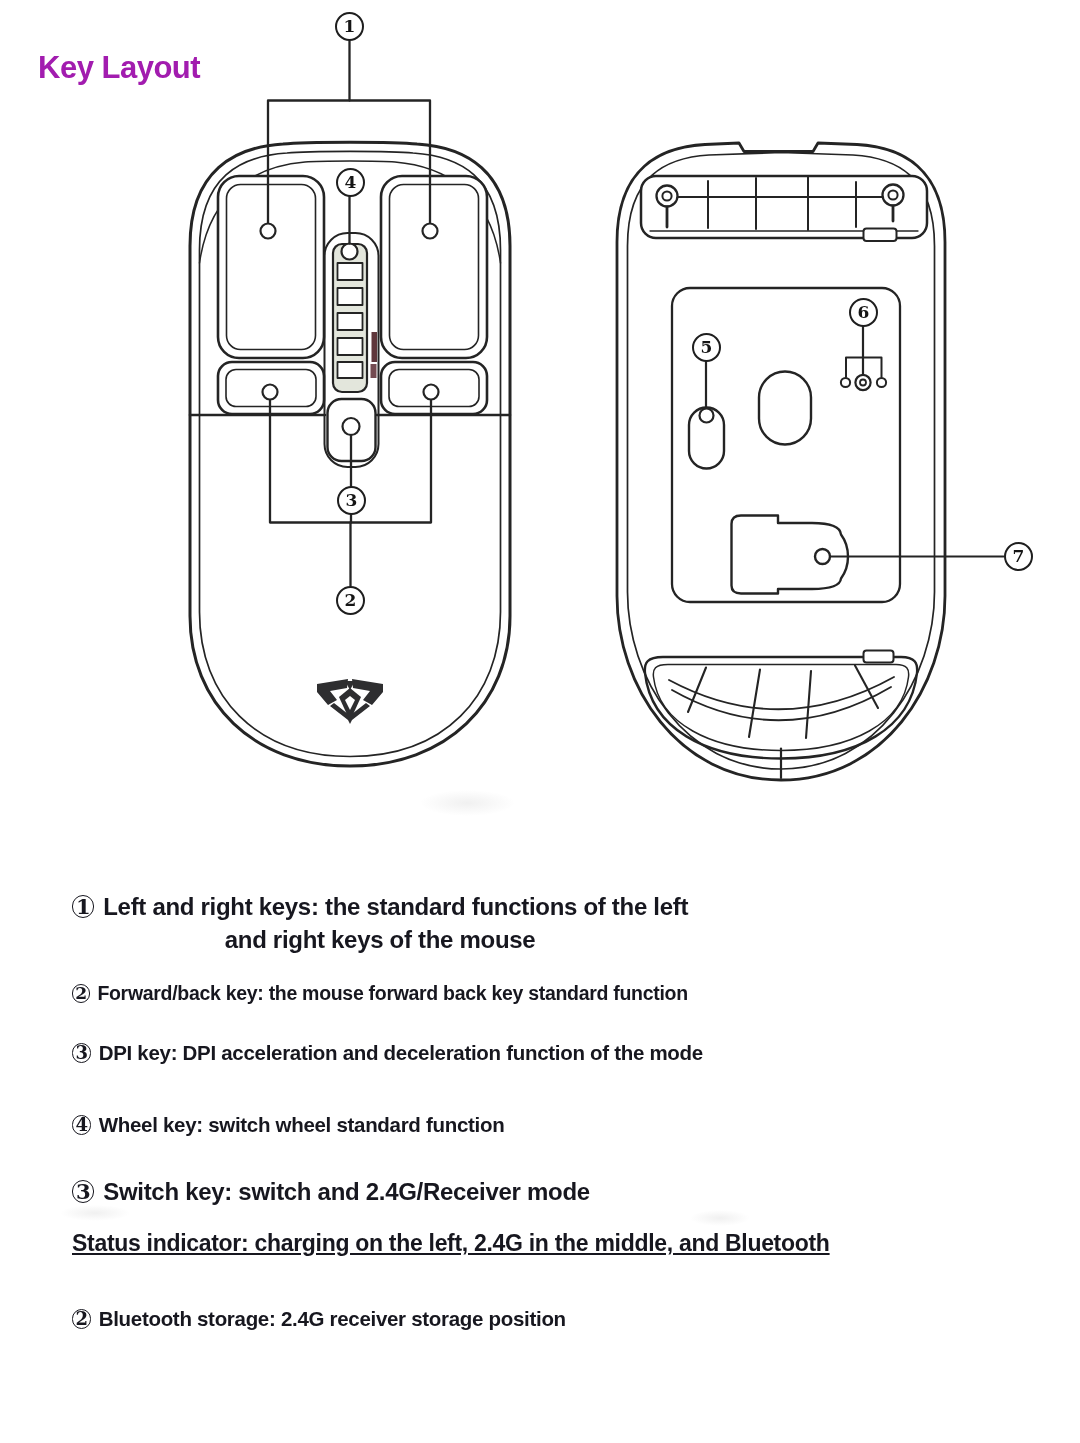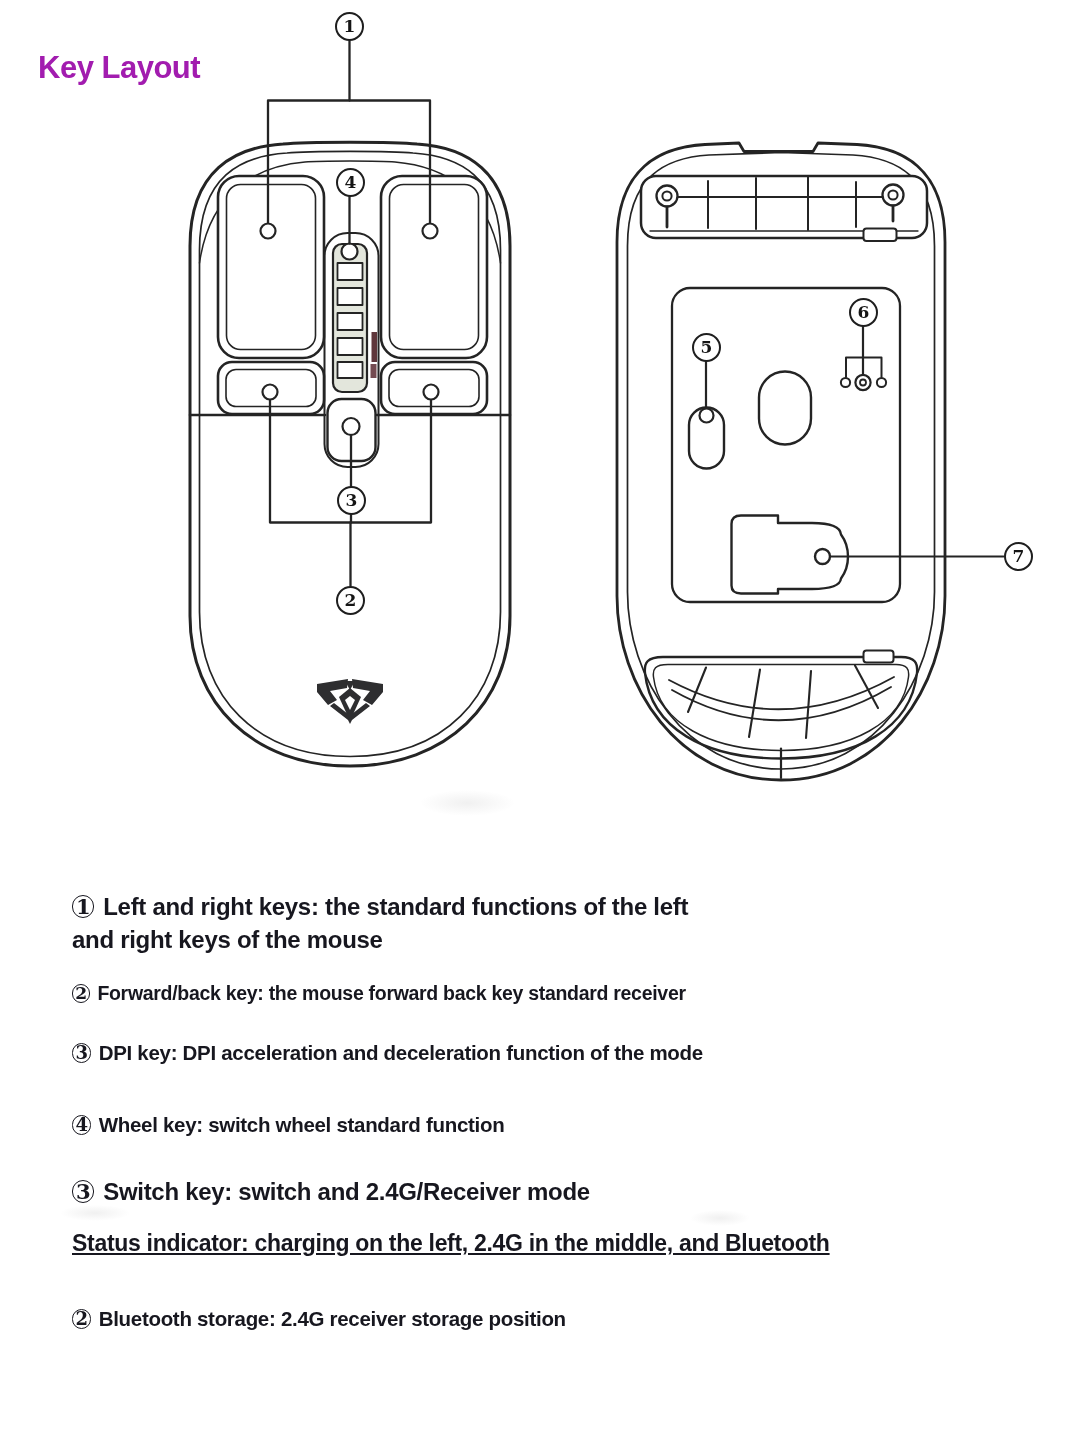--- a/index.html
+++ b/index.html
@@ -22,21 +22,21 @@
     font-family:"DejaVu Serif",serif;font-size:17px;font-weight:600;color:#151515;
     line-height:1;
   }
 
   
   .legend-item{
     position:absolute;left:72px;color:#17171f;font-weight:700;
     letter-spacing:-0.3px;
   }
   .legend-item .line{white-space:nowrap;display:flex;align-items:center;}
-  .legend-item .cont{display:block;}
+  .legend-item .cont{display:block;text-align:center;}
   .cnum{
     display:inline-flex;align-items:center;justify-content:center;flex:0 0 auto;
     width:1.06em;height:1.06em;box-sizing:border-box;
     border:0.082em solid #17171f;border-radius:50%;
     font-family:"DejaVu Serif",serif;font-weight:600;font-size:0.88em;
     margin-right:0.42em;line-height:1;
   }
   .fs-xl{font-size:24px;line-height:33px;}
   .fs-lg{font-size:23px;line-height:31px;}
   .fs-md{font-size:20.5px;line-height:26px;}
@@ -179,21 +179,21 @@
     <div class="line">
       <span class="cnum">1</span>
       <span>Left and right keys: the standard functions of the left</span>
     </div>
     <div class="cont">and right keys of the mouse</div>
   </div>
 
   <div class="legend-item fs-sm" style="top:981px;">
     <div class="line">
       <span class="cnum">2</span>
-      <span>Forward/back key: the mouse forward back key standard receiver</span>
+      <span>Forward/back key: the mouse forward back key standard function</span>
     </div>
   </div>
 
   <div class="legend-item fs-md" style="top:1040px;">
     <div class="line">
       <span class="cnum">3</span>
       <span>DPI key: DPI acceleration and deceleration function of the mode</span>
     </div>
   </div>
 

